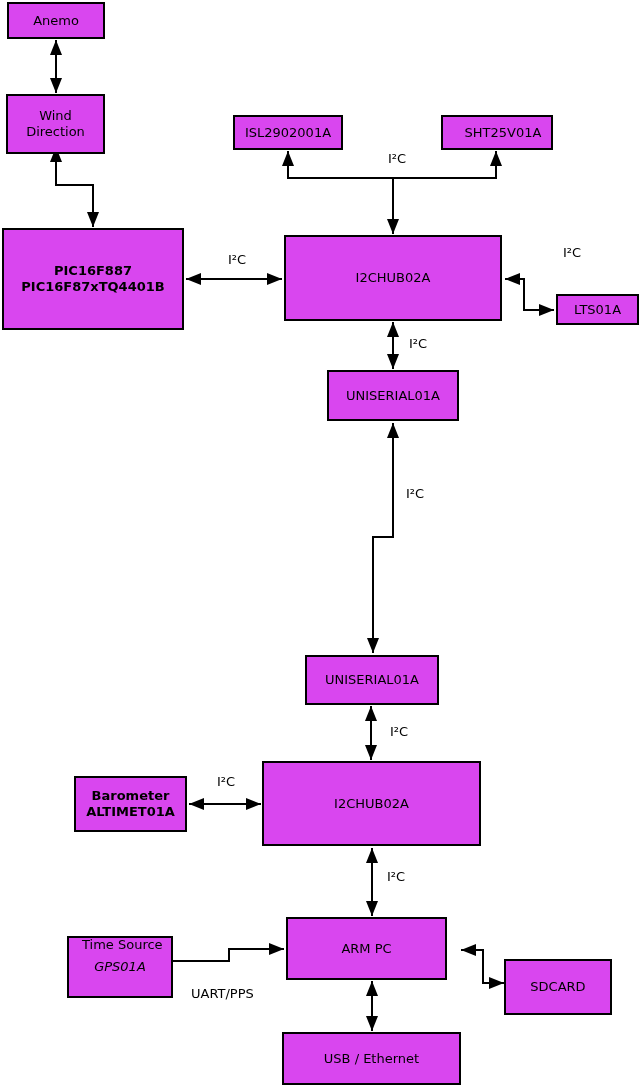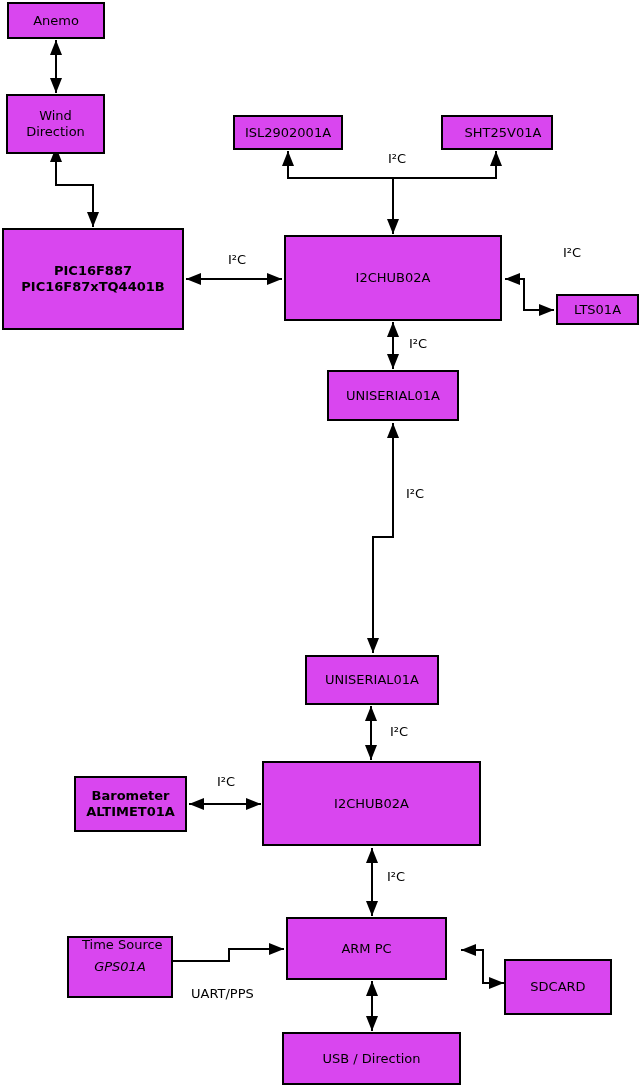--- a/index.html
+++ b/index.html
@@ -159,21 +159,21 @@
 
 <div class="node" style="left:286px; top:917px; width:161px; height:63px;">
   <span>ARM PC</span>
 </div>
 
 <div class="node" style="left:488px; top:959px; width:108px; height:56px;margin-left:16px;">
   <span>SDCARD</span>
 </div>
 
 <div class="node" style="left:282px; top:1032px; width:179px; height:53px;">
-  <span>USB / Direction</span>
+  <span>USB / Ethernet</span>
 </div>
 
 <span class="edge-label" style="left:388px; top:152px;">I²C</span>
 <span class="edge-label" style="left:228px; top:253px;">I²C</span>
 <span class="edge-label" style="left:563px; top:246px;">I²C</span>
 <span class="edge-label" style="left:409px; top:337px;">I²C</span>
 <span class="edge-label" style="left:406px; top:487px;">I²C</span>
 <span class="edge-label" style="left:390px; top:725px;">I²C</span>
 <span class="edge-label" style="left:217px; top:775px;">I²C</span>
 <span class="edge-label" style="left:387px; top:870px;">I²C</span>

